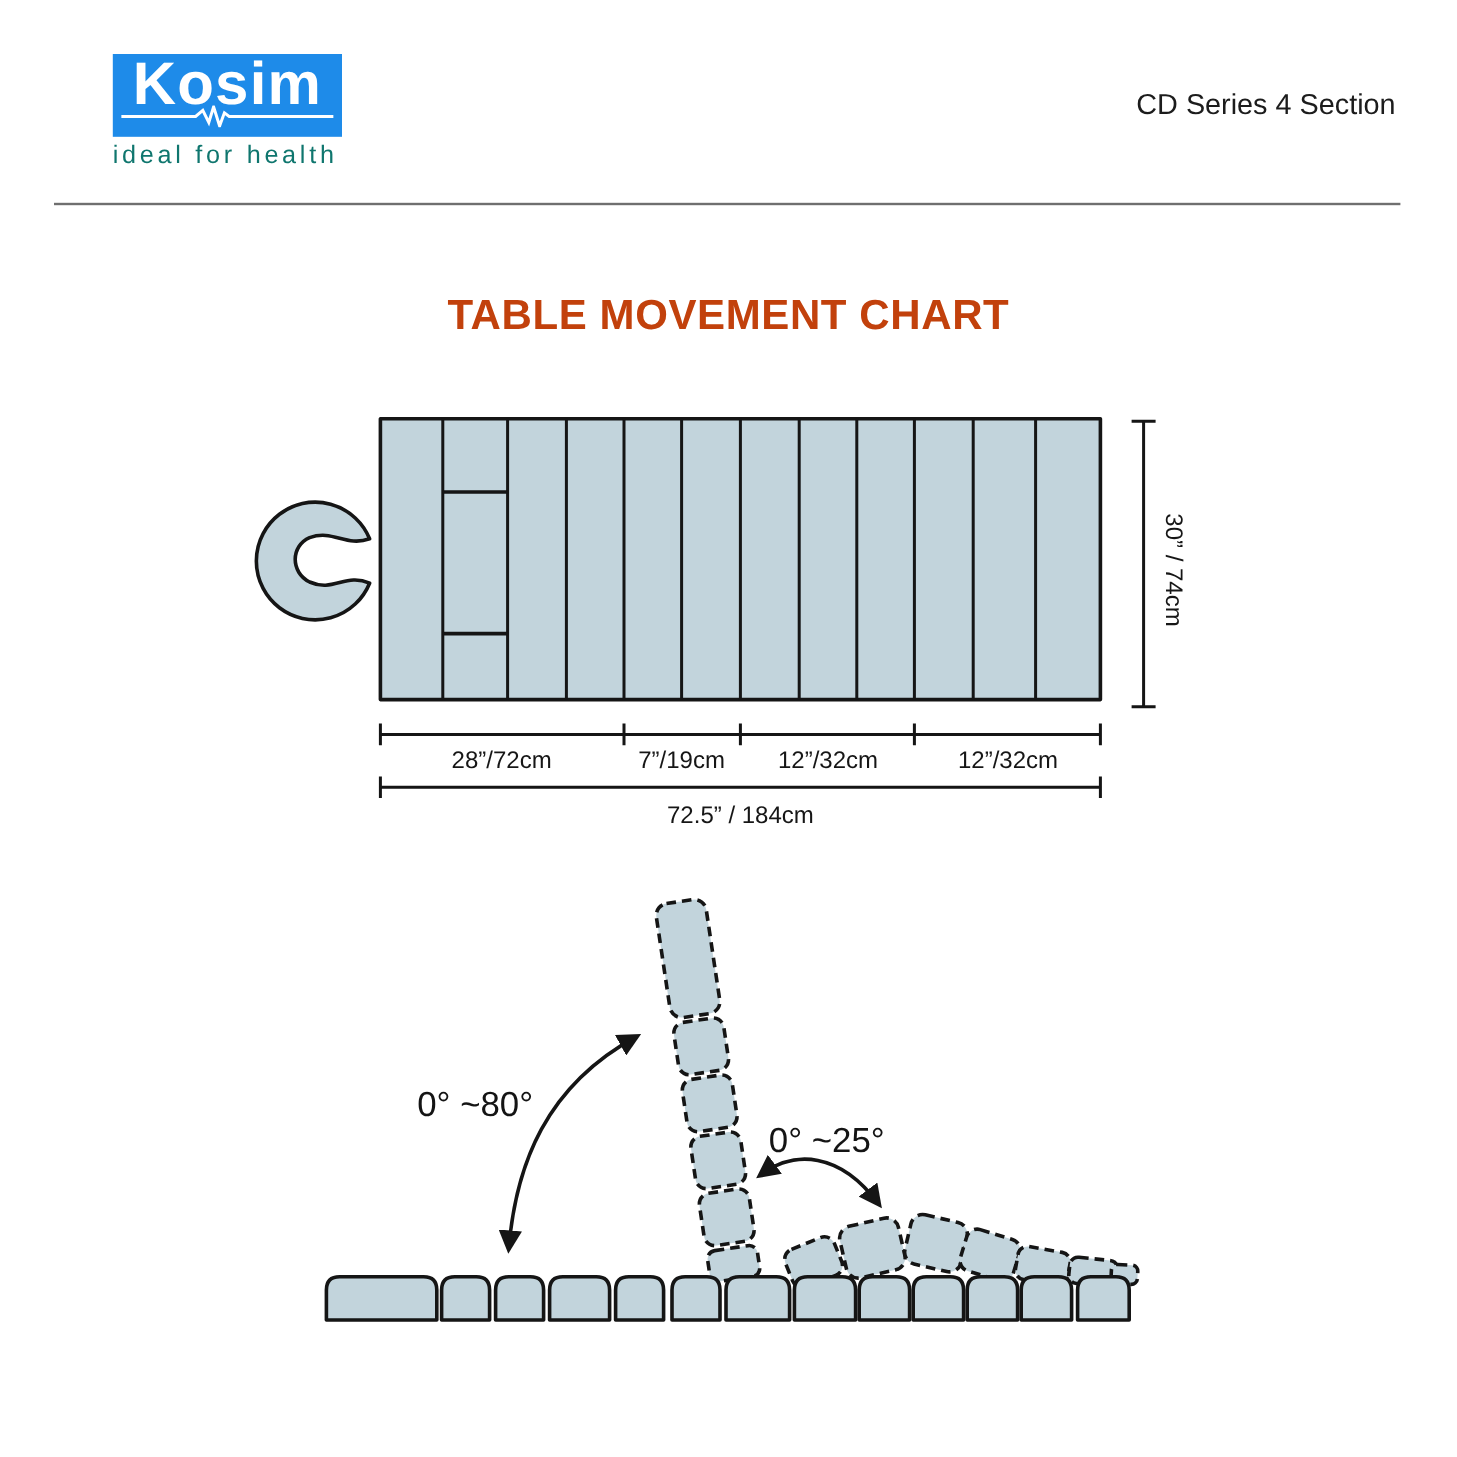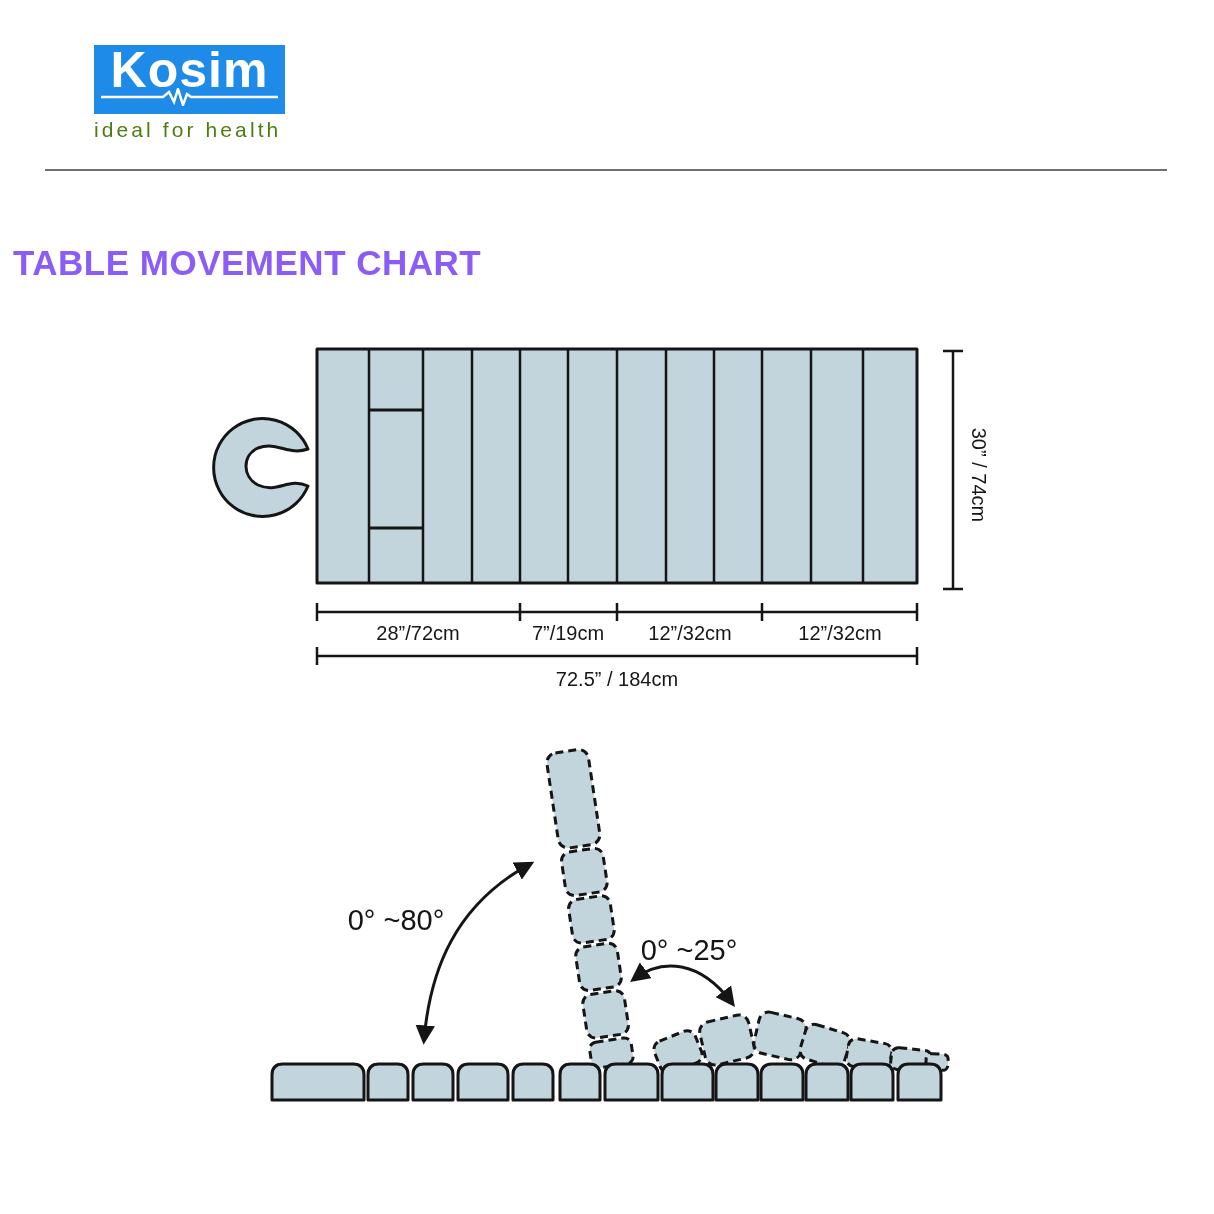--- a/index.html
+++ b/index.html
@@ -5,29 +5,29 @@
   html,body{margin:0;padding:0;background:#fff;}
   .page{position:relative;width:1214px;height:1214px;background:#ffffff;
         font-family:"Liberation Sans",sans-serif;overflow:hidden;}
 
   
   .logo{position:absolute;left:51px;top:45px;width:191px;padding-left:43px;}
   .logo-box{position:relative;width:191px;height:69px;background:#1e8be9;}
   .logo-word{position:absolute;top:-4px;left:0;right:0;text-align:center;
              font-size:50px;font-weight:700;color:#ffffff;letter-spacing:1px;}
   .pulse{position:absolute;left:7px;bottom:8px;}
-  .tagline{margin-top:4px;font-size:21px;letter-spacing:3.1px;color:#4d7c0f;white-space:nowrap;}
+  .tagline{margin-top:4px;font-size:21px;letter-spacing:3.1px;color:#0f766e;white-space:nowrap;}
 
   .product-header{position:absolute;top:71px;right:51px;text-align:right;
                   font-size:24px;line-height:33px;color:#1c1c1c;}
 
   .divider{position:absolute;left:45px;top:169px;width:1122px;height:2px;background:#6f6f6f;}
 
-  .title{position:absolute;left:13px;top:243px;width:1188px;text-align:left;
-         font-size:35px;font-weight:800;letter-spacing:.5px;color:#8b5cf6;}
+  .title{position:absolute;left:13px;top:243px;width:1188px;text-align:center;
+         font-size:35px;font-weight:800;letter-spacing:.5px;color:#c2410c;}
 
   
   .top-view{position:absolute;left:200px;top:330px;}
   .side-view{position:absolute;left:240px;top:725px;}
 
   .fill-blue{fill:#c2d4dc;stroke:#151515;stroke-width:3;stroke-linejoin:round;}
   .thin{stroke:#151515;stroke-width:2.5;fill:none;}
   .thick{stroke:#151515;stroke-width:3;fill:none;}
   .dashed{fill:#c2d4dc;stroke:#151515;stroke-width:3;stroke-dasharray:8 5;stroke-linejoin:round;}
   svg text{font-family:"Liberation Sans",sans-serif;fill:#161616;}
@@ -43,20 +43,21 @@
     <div class="logo-box">
       <div class="logo-word">Kosim</div>
       <svg class="pulse" width="177" height="18" viewBox="0 0 177 18">
         <polyline points="0,9 62,9 68,4 73,14 77,1 82,17 86,6 90,9 177,9" fill="none" stroke="#ffffff" stroke-width="2.5"></polyline>
       </svg>
     </div>
     <div class="tagline">ideal for health</div>
   </div>
 
   <div class="product-header">
+    <div>CD Series 4 Section</div>
   </div>
 
   <div class="divider"></div>
 
   <div class="title">TABLE MOVEMENT CHART</div>
 
   <svg class="top-view" width="810" height="380" viewBox="200 330 810 380">
 
     <path class="fill-blue" d="M308 449 A49 49 0 1 0 308 486
              C288 477 278 494 258 485

